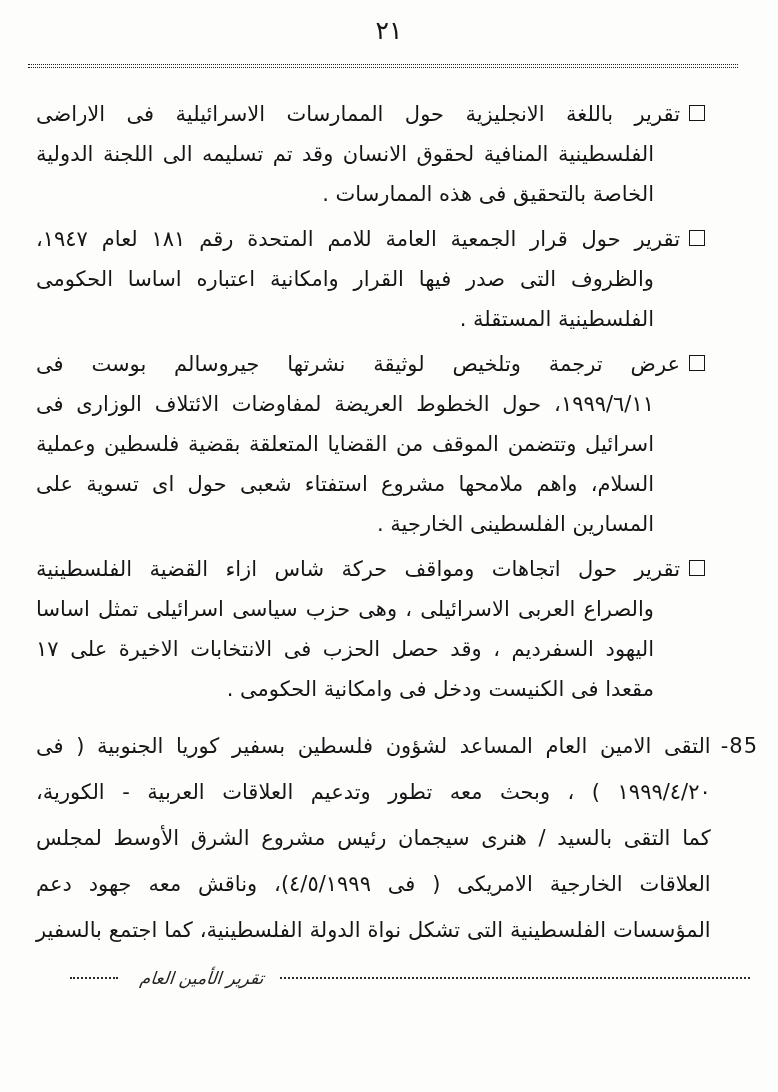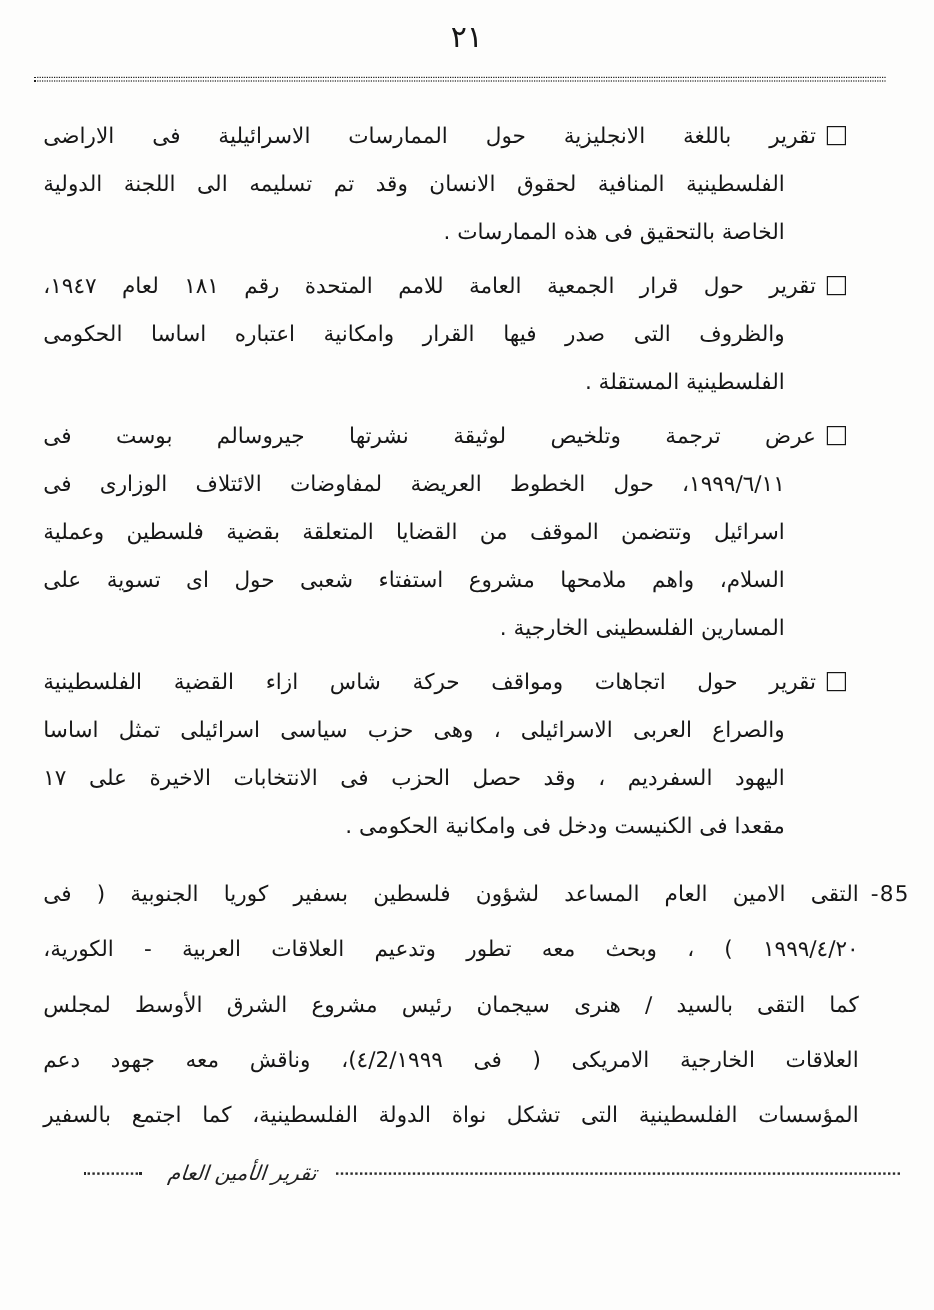--- a/index.html
+++ b/index.html
@@ -23,21 +23,21 @@
 
   .header-rule {
     margin: 14px 40px 0 28px;
     height: 2px;
     border-top: 1px dotted #1c1c1c;
     border-bottom: 1px dotted #1c1c1c;
   }
 
   .content {
     margin-top: 26px;
-    font-size: 18px;
+    font-size: 21px;
     line-height: 40px;
   }
 
   .bullet-list { padding: 0 73px 0 36px; }
 
   .bullet-item { display: flex; align-items: flex-start; margin-bottom: 5px; }
 
   .bullet-square {
     flex: 0 0 auto;
     width: 14px; height: 14px;
@@ -148,21 +148,21 @@
           </div>
         </div>
       </div>
 
     <div class="numbered-para">
       <span class="para-number">85-</span>
       <div class="para-text" id="para-text">
           <div class="line jl">التقى الامين العام المساعد لشؤون فلسطين بسفير كوريا الجنوبية ( فى</div>
           <div class="line jl">١٩٩٩/٤/٢٠ ) ، وبحث معه تطور وتدعيم العلاقات العربية - الكورية،</div>
           <div class="line jl">كما التقى بالسيد / هنرى سيجمان رئيس مشروع الشرق الأوسط لمجلس</div>
-          <div class="line jl">العلاقات الخارجية الامريكى ( فى ٤/2/١٩٩٩)، وناقش معه جهود دعم</div>
+          <div class="line jl">العلاقات الخارجية الامريكى ( فى ٤/٥/١٩٩٩)، وناقش معه جهود دعم</div>
           <div class="line jl">المؤسسات الفلسطينية التى تشكل نواة الدولة الفلسطينية، كما اجتمع بالسفير</div>
         </div>
     </div>
 
   </div>
 
   <div class="footer">
     <div class="footer-rule-long"></div>
     <div class="footer-title">تقرير الأمين العام</div>
     <div class="footer-rule-short"></div>

